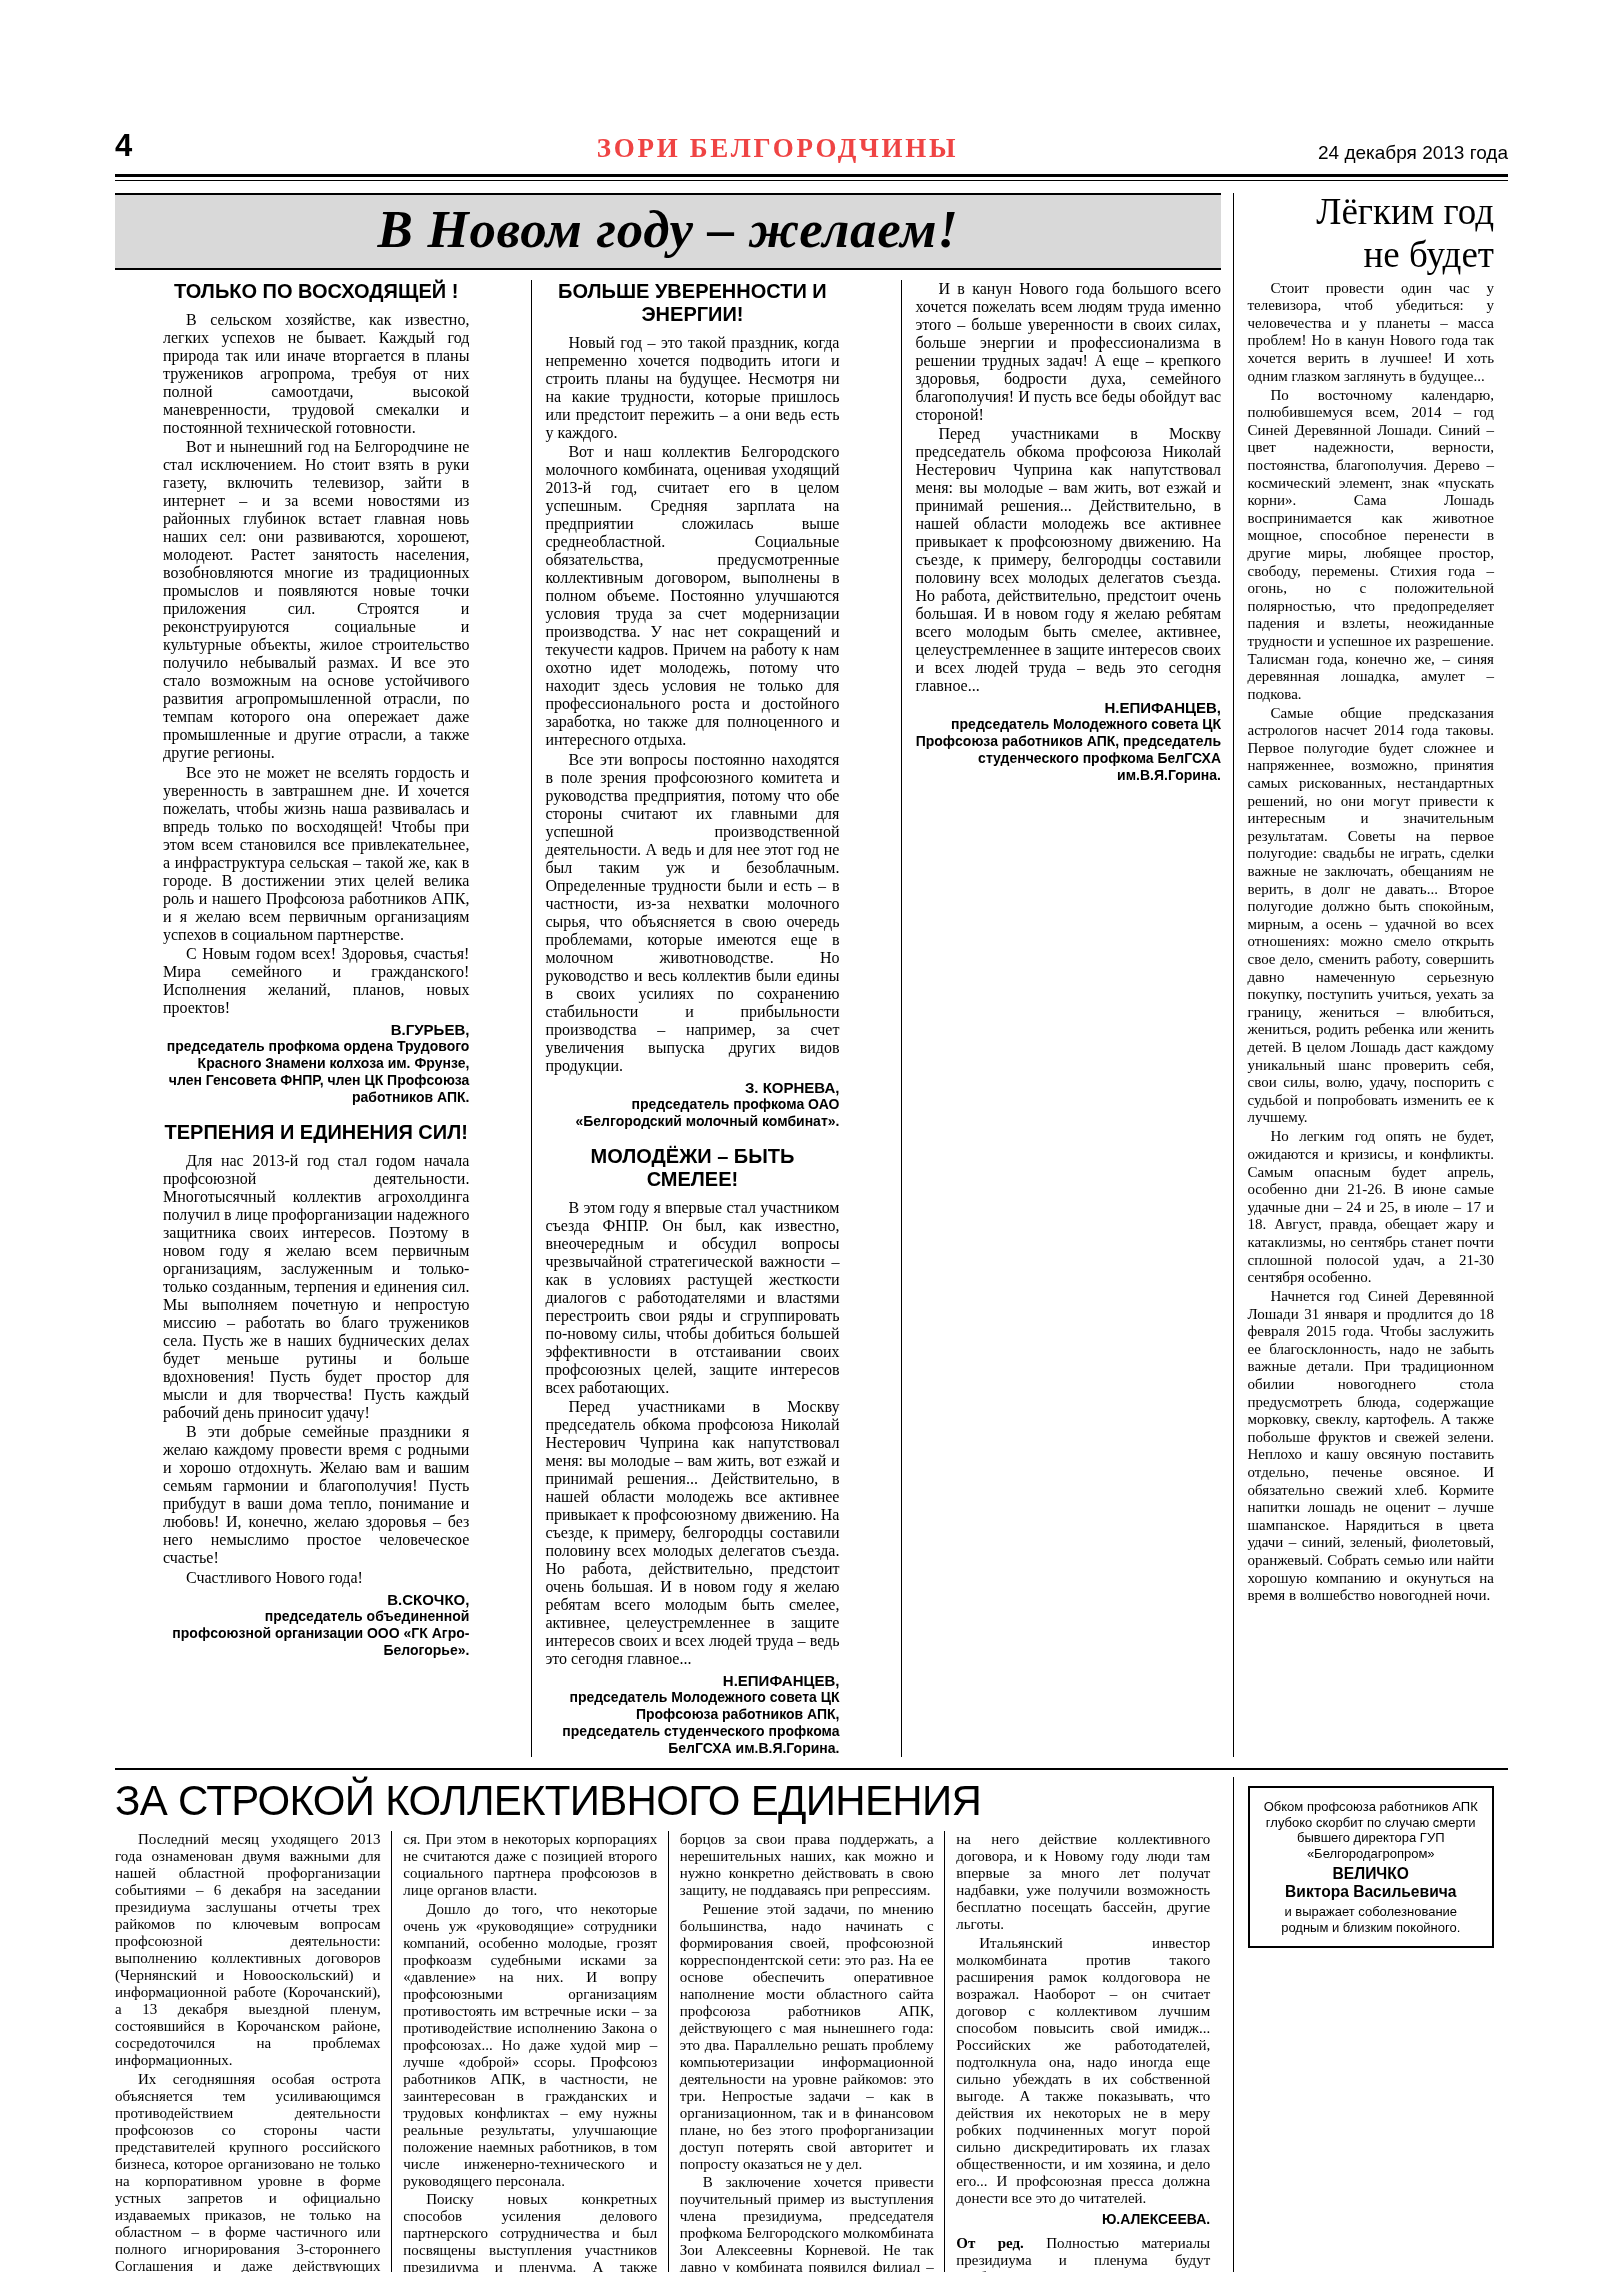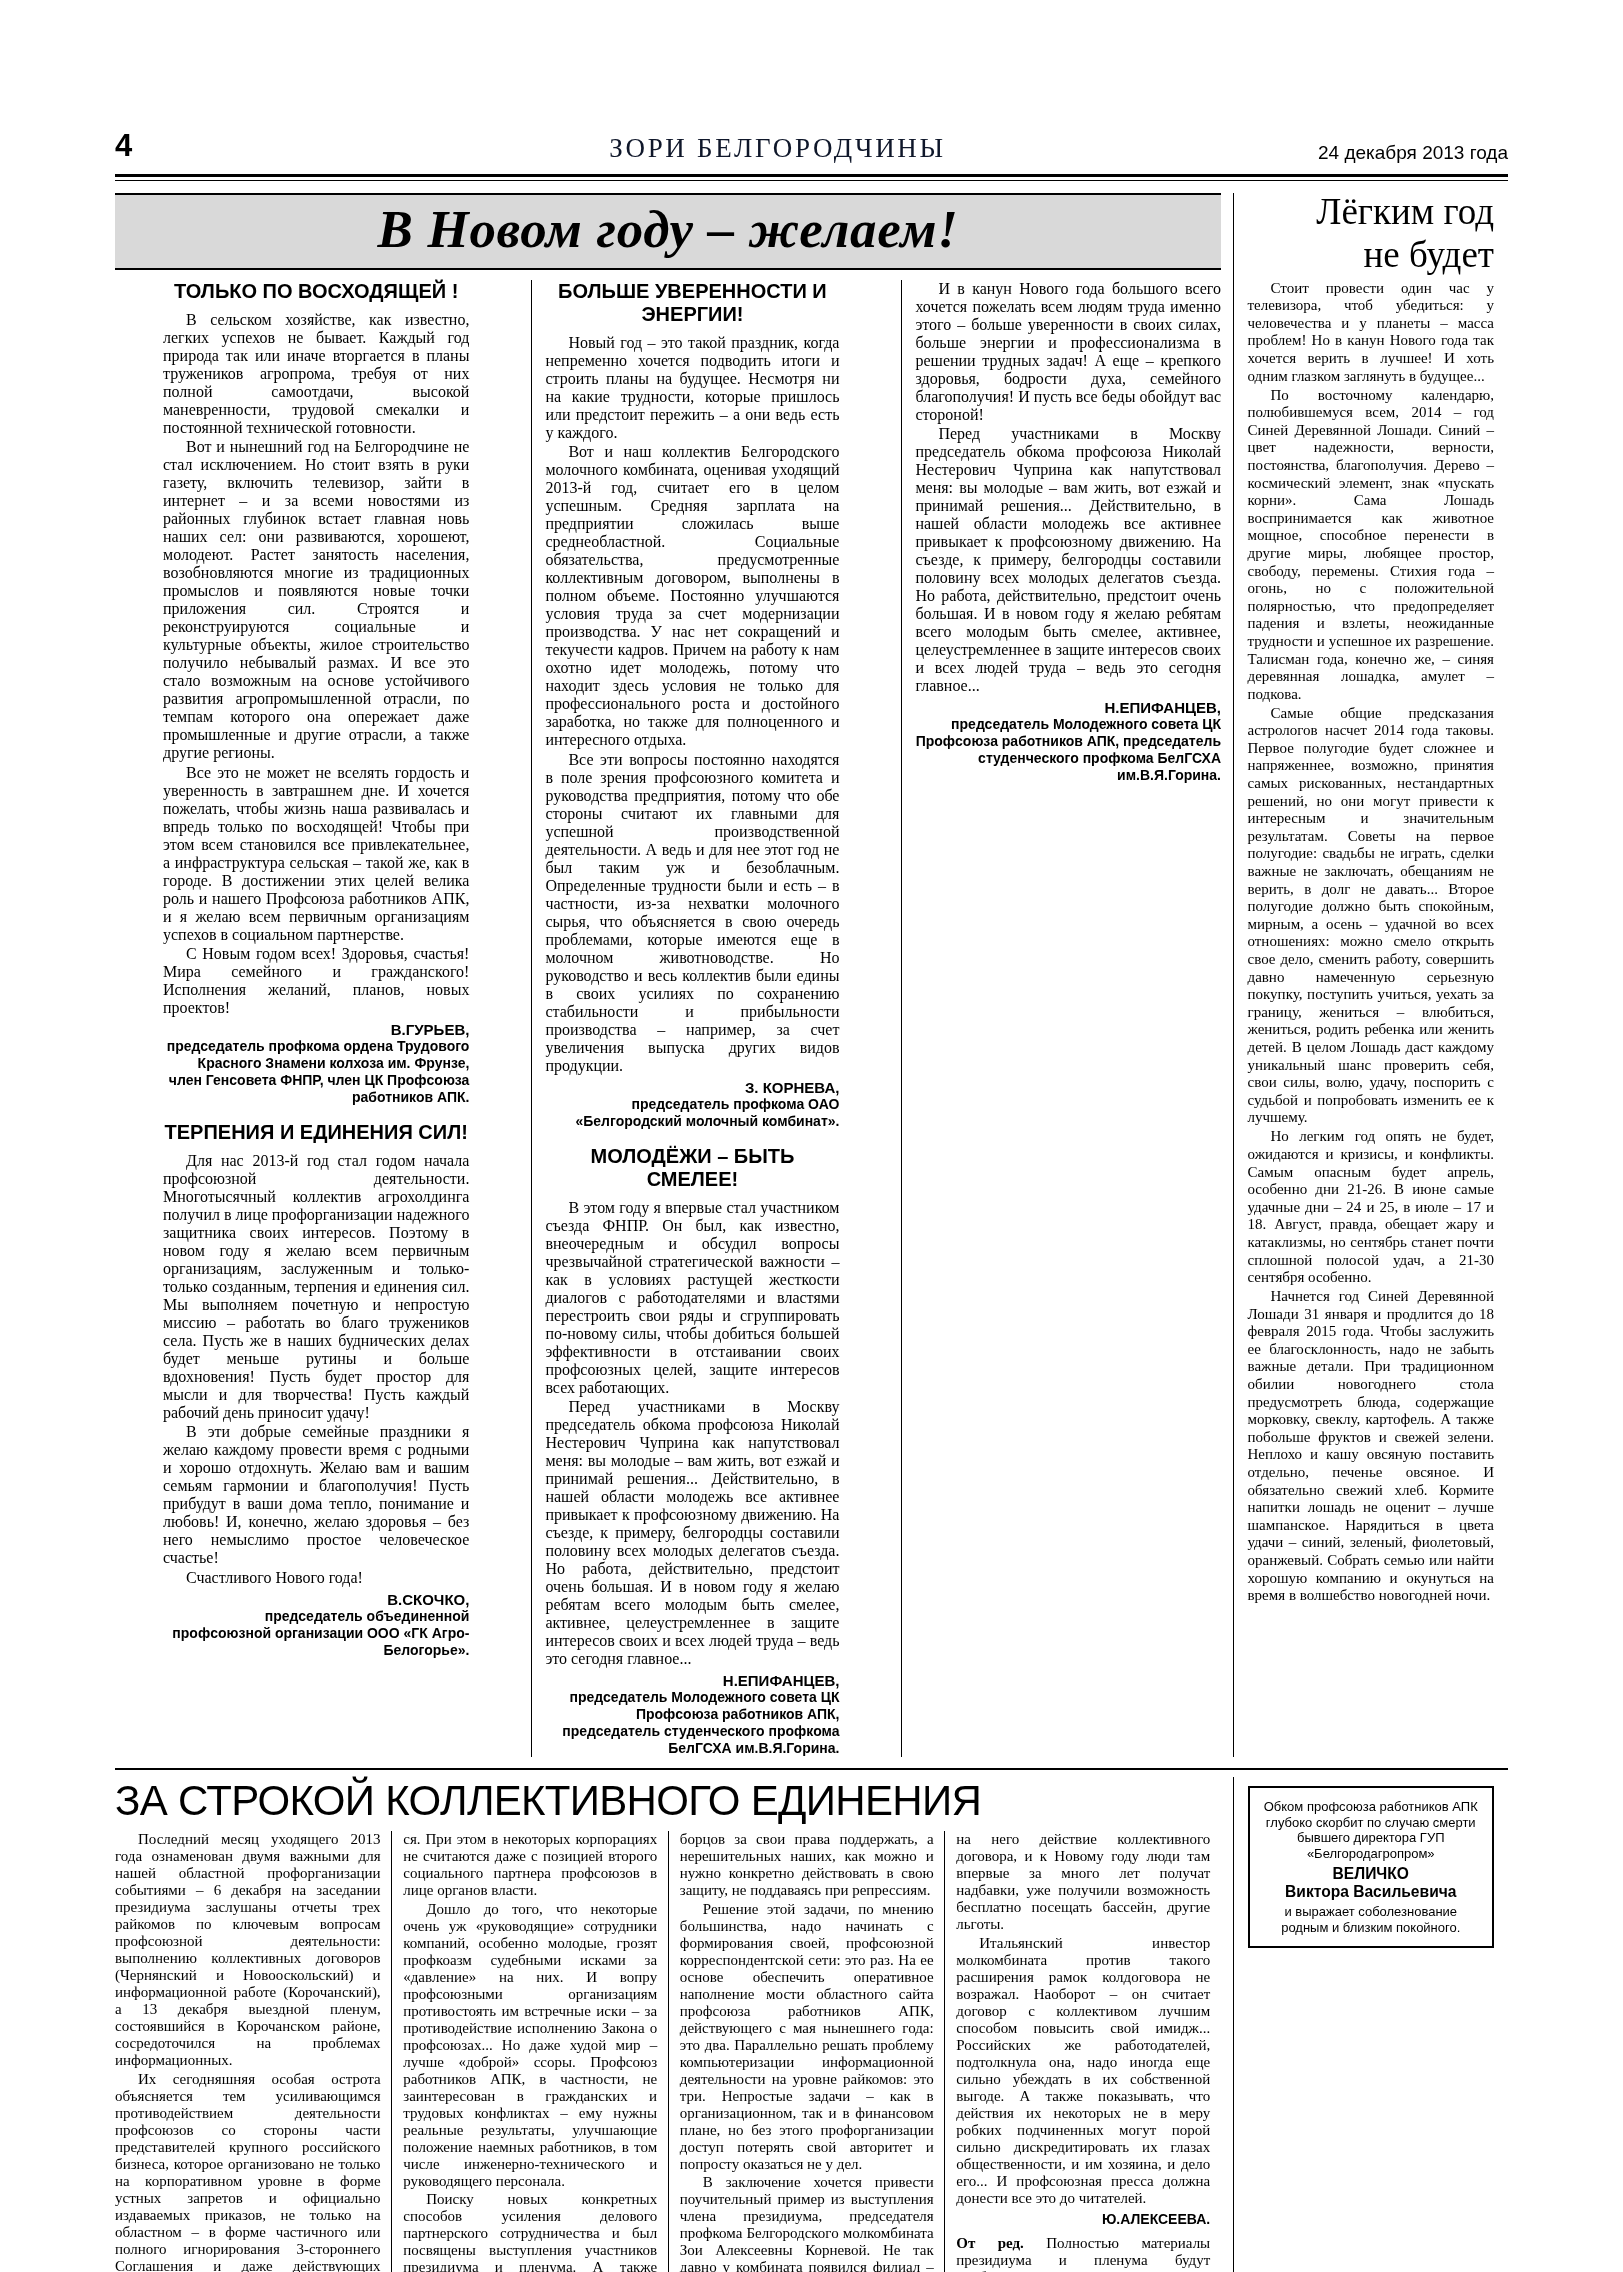--- a/index.html
+++ b/index.html
@@ -33,23 +33,23 @@
   }
   .masthead-page-no {
     font-family: "Liberation Sans", sans-serif;
     font-size: 31px;
     font-weight: bold;
     width: 203px;
   }
   .masthead-title {
     font-family: "Liberation Serif", serif;
     font-size: 27px;
-    font-weight: normal;
+    font-weight: bold;
     letter-spacing: 2.7px;
-    color: #0f172a;
+    color: #ef4444;
     text-align: center;
     flex: 1;
     margin-top: 32px;
   }
   .masthead-date {
     font-family: "Liberation Sans", sans-serif;
     font-size: 19px;
     text-align: right;
     width: 271px;
   }

